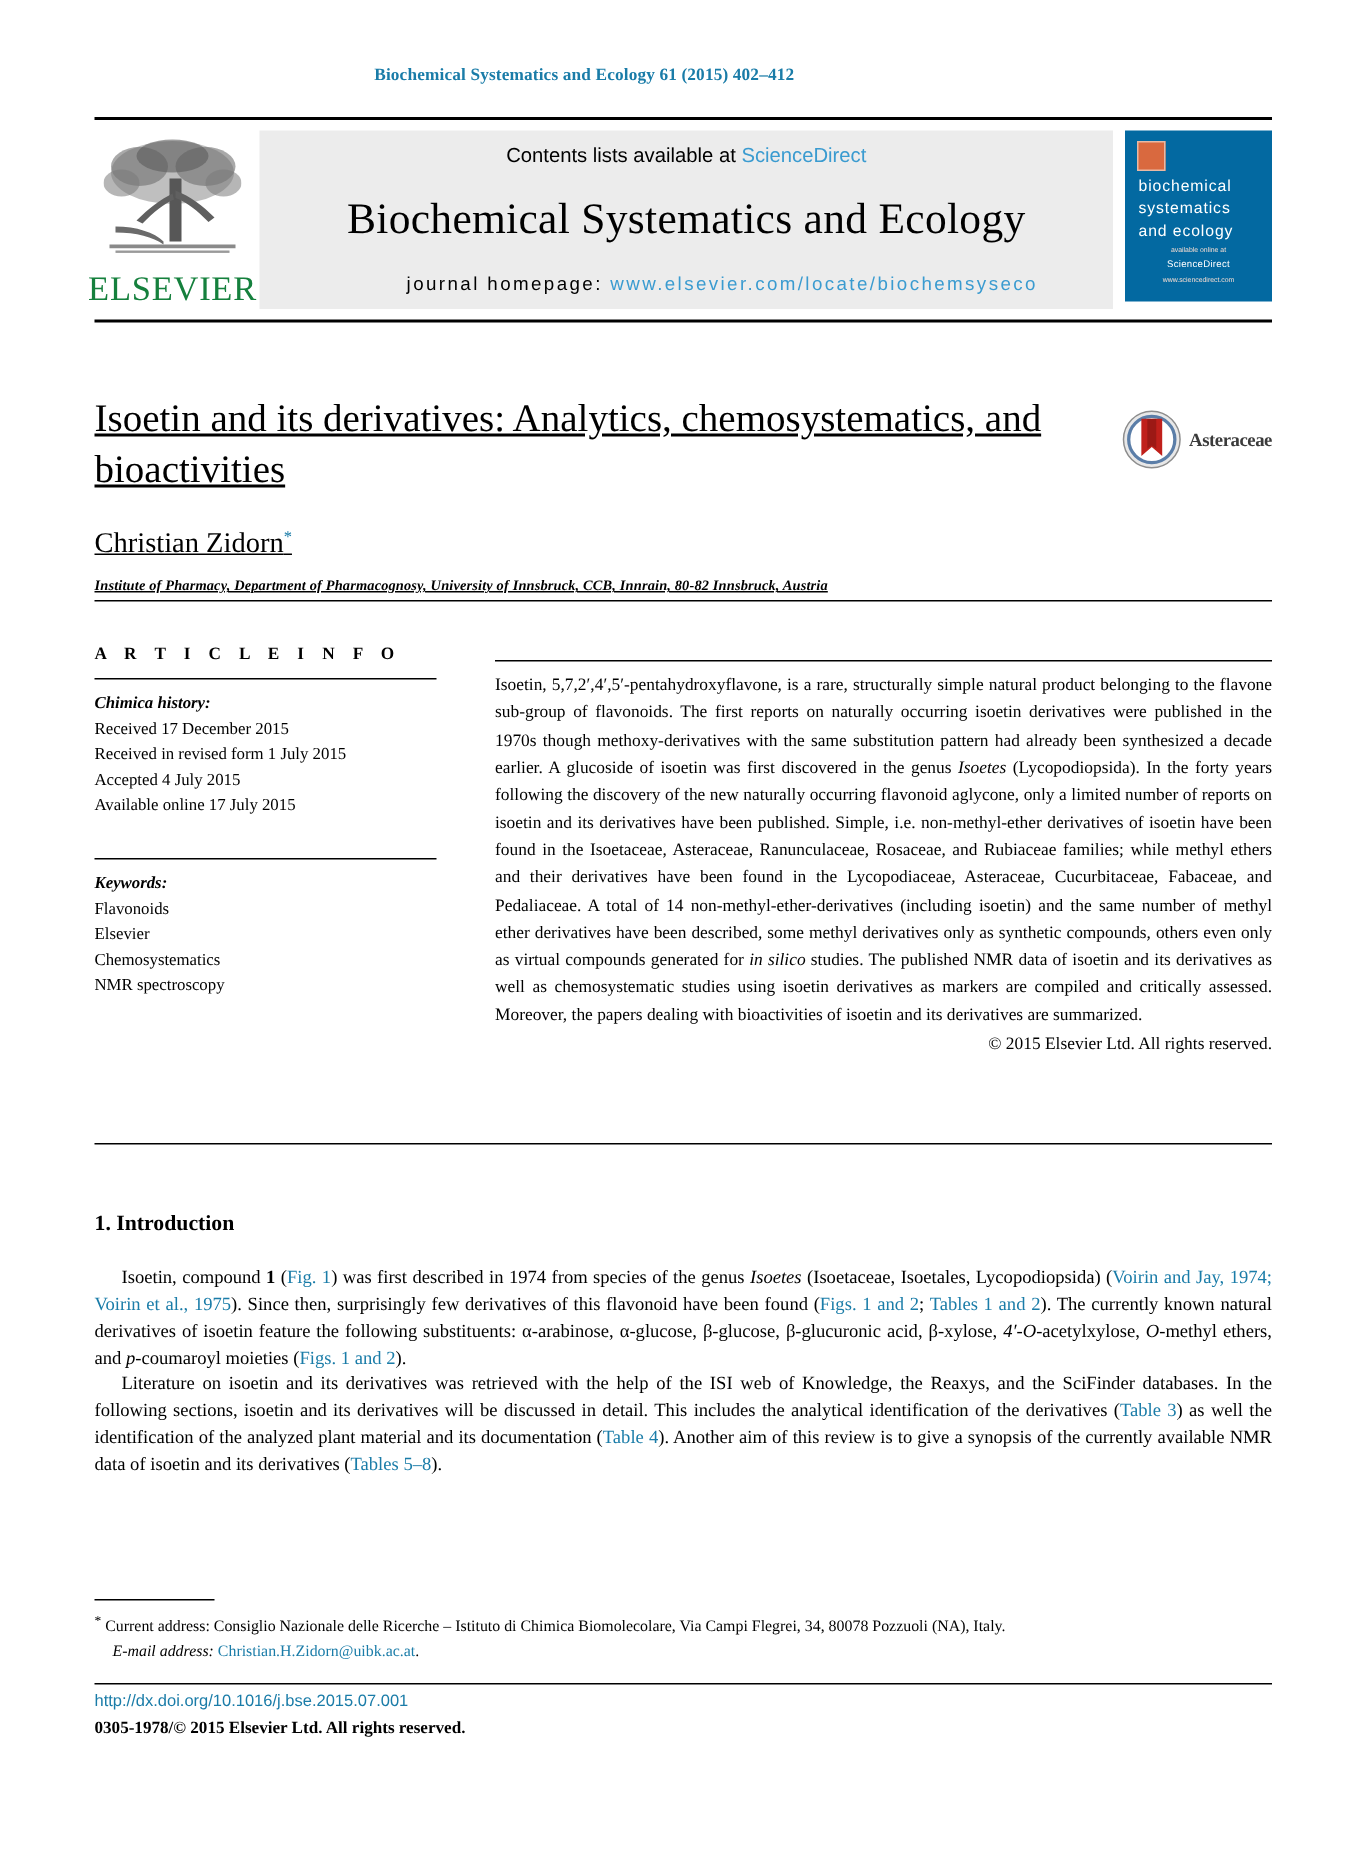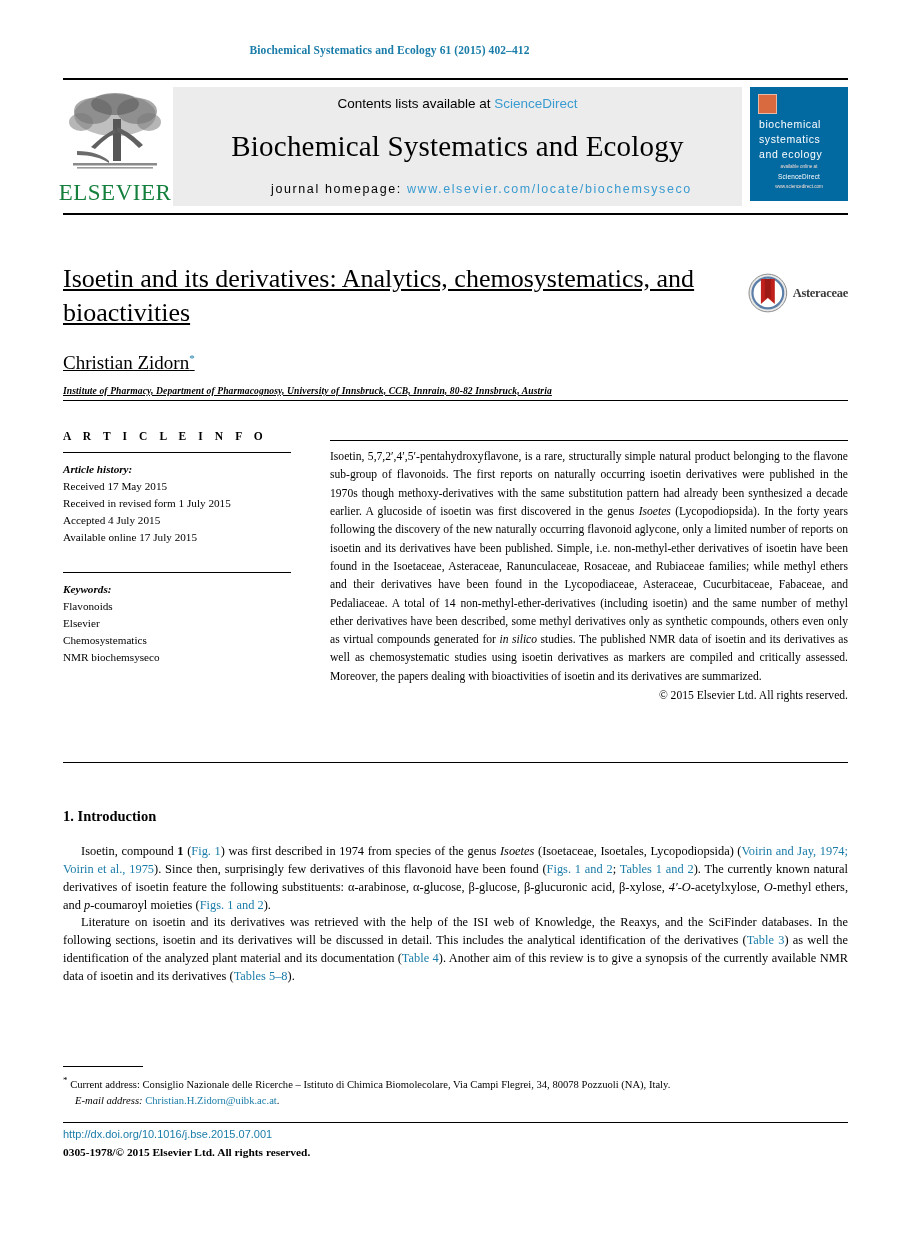--- a/index.html
+++ b/index.html
@@ -428,33 +428,33 @@
     </svg>
     <span class="crossmark-label">Asteraceae</span>
   </div>
 
   <div class="info-rule-top"></div>
 
   <div class="info-col">
     <div class="colhead">A R T I C L E   I N F O</div>
     <div class="rule"></div>
     <div class="info-block">
-      <div class="lbl">Article history:</div>
-      <div>Received 17 May 2015</div>
+      <div class="lbl">Chimica history:</div>
+      <div>Received 17 December 2015</div>
       <div>Received in revised form 1 July 2015</div>
       <div>Accepted 4 July 2015</div>
       <div>Available online 17 July 2015</div>
     </div>
     <div class="rule" style="margin-top:26px;"></div>
     <div class="info-block">
       <div class="lbl">Keywords:</div>
       <div>Flavonoids</div>
       <div>Elsevier</div>
       <div>Chemosystematics</div>
-      <div>NMR biochemsyseco</div>
+      <div>NMR spectroscopy</div>
     </div>
   </div>
 
   <div class="abs-col">
     <div class="rule"></div>
     <div class="abstract-text"><span>Isoetin, 5,7,2′,4′,5′-pentahydroxyflavone, is a rare, structurally simple natural product belonging to the flavone sub-group of flavonoids. The first reports on naturally occurring isoetin derivatives were published in the 1970s though methoxy-derivatives with the same substitution pattern had already been synthesized a decade earlier. A glucoside of isoetin was first discovered in the genus </span><i>Isoetes</i><span> (Lycopodiopsida). In the forty years following the discovery of the new naturally occurring flavonoid aglycone, only a limited number of reports on isoetin and its derivatives have been published. Simple, i.e. non-methyl-ether derivatives of isoetin have been found in the Isoetaceae, Asteraceae, Ranunculaceae, Rosaceae, and Rubiaceae families; while methyl ethers and their derivatives have been found in the Lycopodiaceae, Asteraceae, Cucurbitaceae, Fabaceae, and Pedaliaceae. A total of 14 non-methyl-ether-derivatives (including isoetin) and the same number of methyl ether derivatives have been described, some methyl derivatives only as synthetic compounds, others even only as virtual compounds generated for </span><i>in silico</i><span> studies. The published NMR data of isoetin and its derivatives as well as chemosystematic studies using isoetin derivatives as markers are compiled and critically assessed. Moreover, the papers dealing with bioactivities of isoetin and its derivatives are summarized.</span></div>
     <div class="copyright-line">© 2015 Elsevier Ltd. All rights reserved.</div>
   </div>
 
   <div class="info-rule-bottom"></div>

